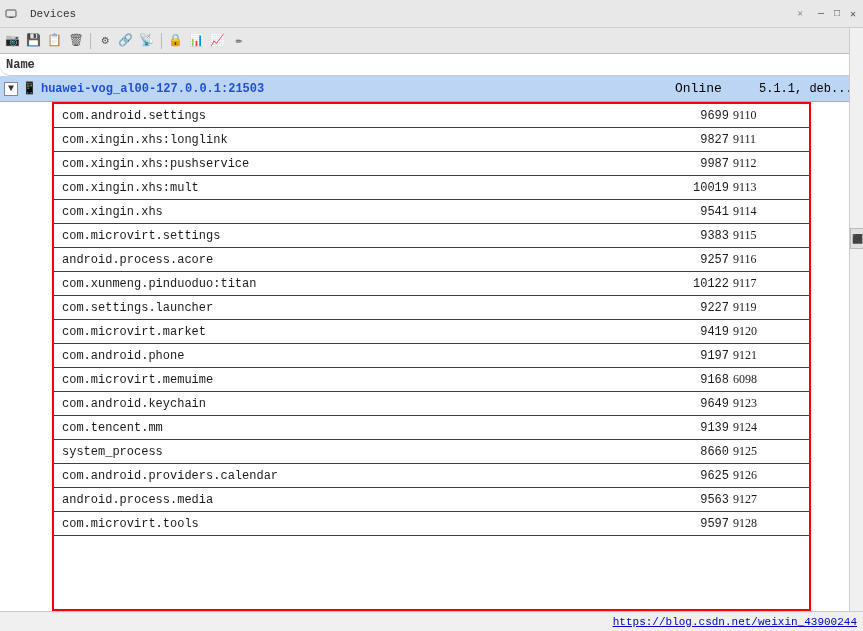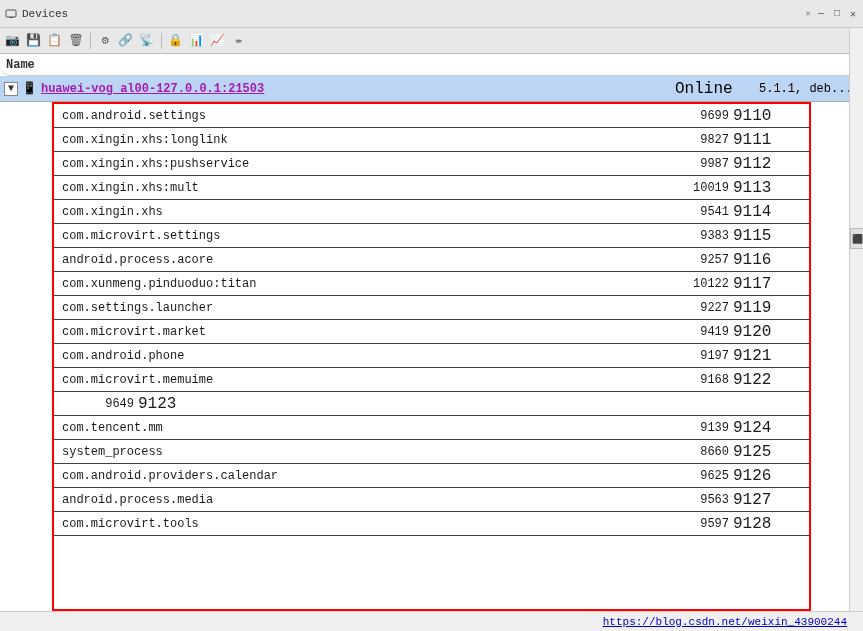--- a/index.html
+++ b/index.html
@@ -14,21 +14,21 @@
     }
 
     
     .title-bar {
       display: flex;
       align-items: center;
       background: #e8e8e8;
       border-bottom: 1px solid #ccc;
       height: 28px;
       padding: 0 4px;
-      gap: 4px;
+      gap: 12px;
     }
     .title-bar-icon {
       width: 14px;
       height: 14px;
       display: flex;
       align-items: center;
       justify-content: center;
     }
     .title-bar-title {
       font-size: 11px;
@@ -120,29 +120,28 @@
       cursor: pointer;
       color: #333;
       flex-shrink: 0;
     }
     .device-row .device-icon {
       font-size: 12px;
       flex-shrink: 0;
     }
     .device-row .device-name {
       font-size: 12px;
-      color: #a21caf;
+      color: #1d4ed8;
       font-weight: bold;
       flex: 1;
       min-width: 280px;
-      text-decoration: underline;
     }
     .device-row .device-status {
       min-width: 80px;
-      font-size: 16px;
+      font-size: 13px;
       color: #000;
     }
     .device-row .device-version {
       min-width: 100px;
       font-size: 12px;
       color: #000;
     }
 
     
     .process-list-container {
@@ -170,33 +169,34 @@
     .process-row .proc-pid {
       min-width: 80px;
       padding-left: 4px;
       font-size: 12px;
       color: #1a1a1a;
       text-align: right;
     }
     .process-row .proc-debug {
       min-width: 80px;
       padding-left: 4px;
-      font-size: 16px;
+      font-size: 12px;
       color: #1a1a1a;
+      font-family: Liberation Serif, serif;
     }
 
     
     .status-bar {
       height: 20px;
       background: #f0f0f0;
       border-top: 1px solid #ccc;
       display: flex;
       align-items: center;
       justify-content: flex-end;
-      padding: 0 16px;
+      padding: 0 6px;
       font-size: 11px;
       color: #0000cc;
       text-decoration: underline;
       position: absolute;
       bottom: 0;
       left: 0;
       right: 0;
     }
 
     
@@ -326,23 +326,24 @@
           <span class="proc-debug">9120</span>
         </div>
         <div class="process-row">
           <span class="proc-name">com.android.phone</span>
           <span class="proc-pid">9197</span>
           <span class="proc-debug">9121</span>
         </div>
         <div class="process-row">
           <span class="proc-name">com.microvirt.memuime</span>
           <span class="proc-pid">9168</span>
-          <span class="proc-debug">9122</span>
-        </div>
-        <div class="process-row">
+          <span class="proc-debug">6098</span>
+        </div>
+        <div class="process-row">
+          <span class="proc-name">com.android.keychain</span>
           <span class="proc-pid">9649</span>
           <span class="proc-debug">9123</span>
         </div>
         <div class="process-row">
           <span class="proc-name">com.tencent.mm</span>
           <span class="proc-pid">9139</span>
           <span class="proc-debug">9124</span>
         </div>
         <div class="process-row">
           <span class="proc-name">system_process</span>

